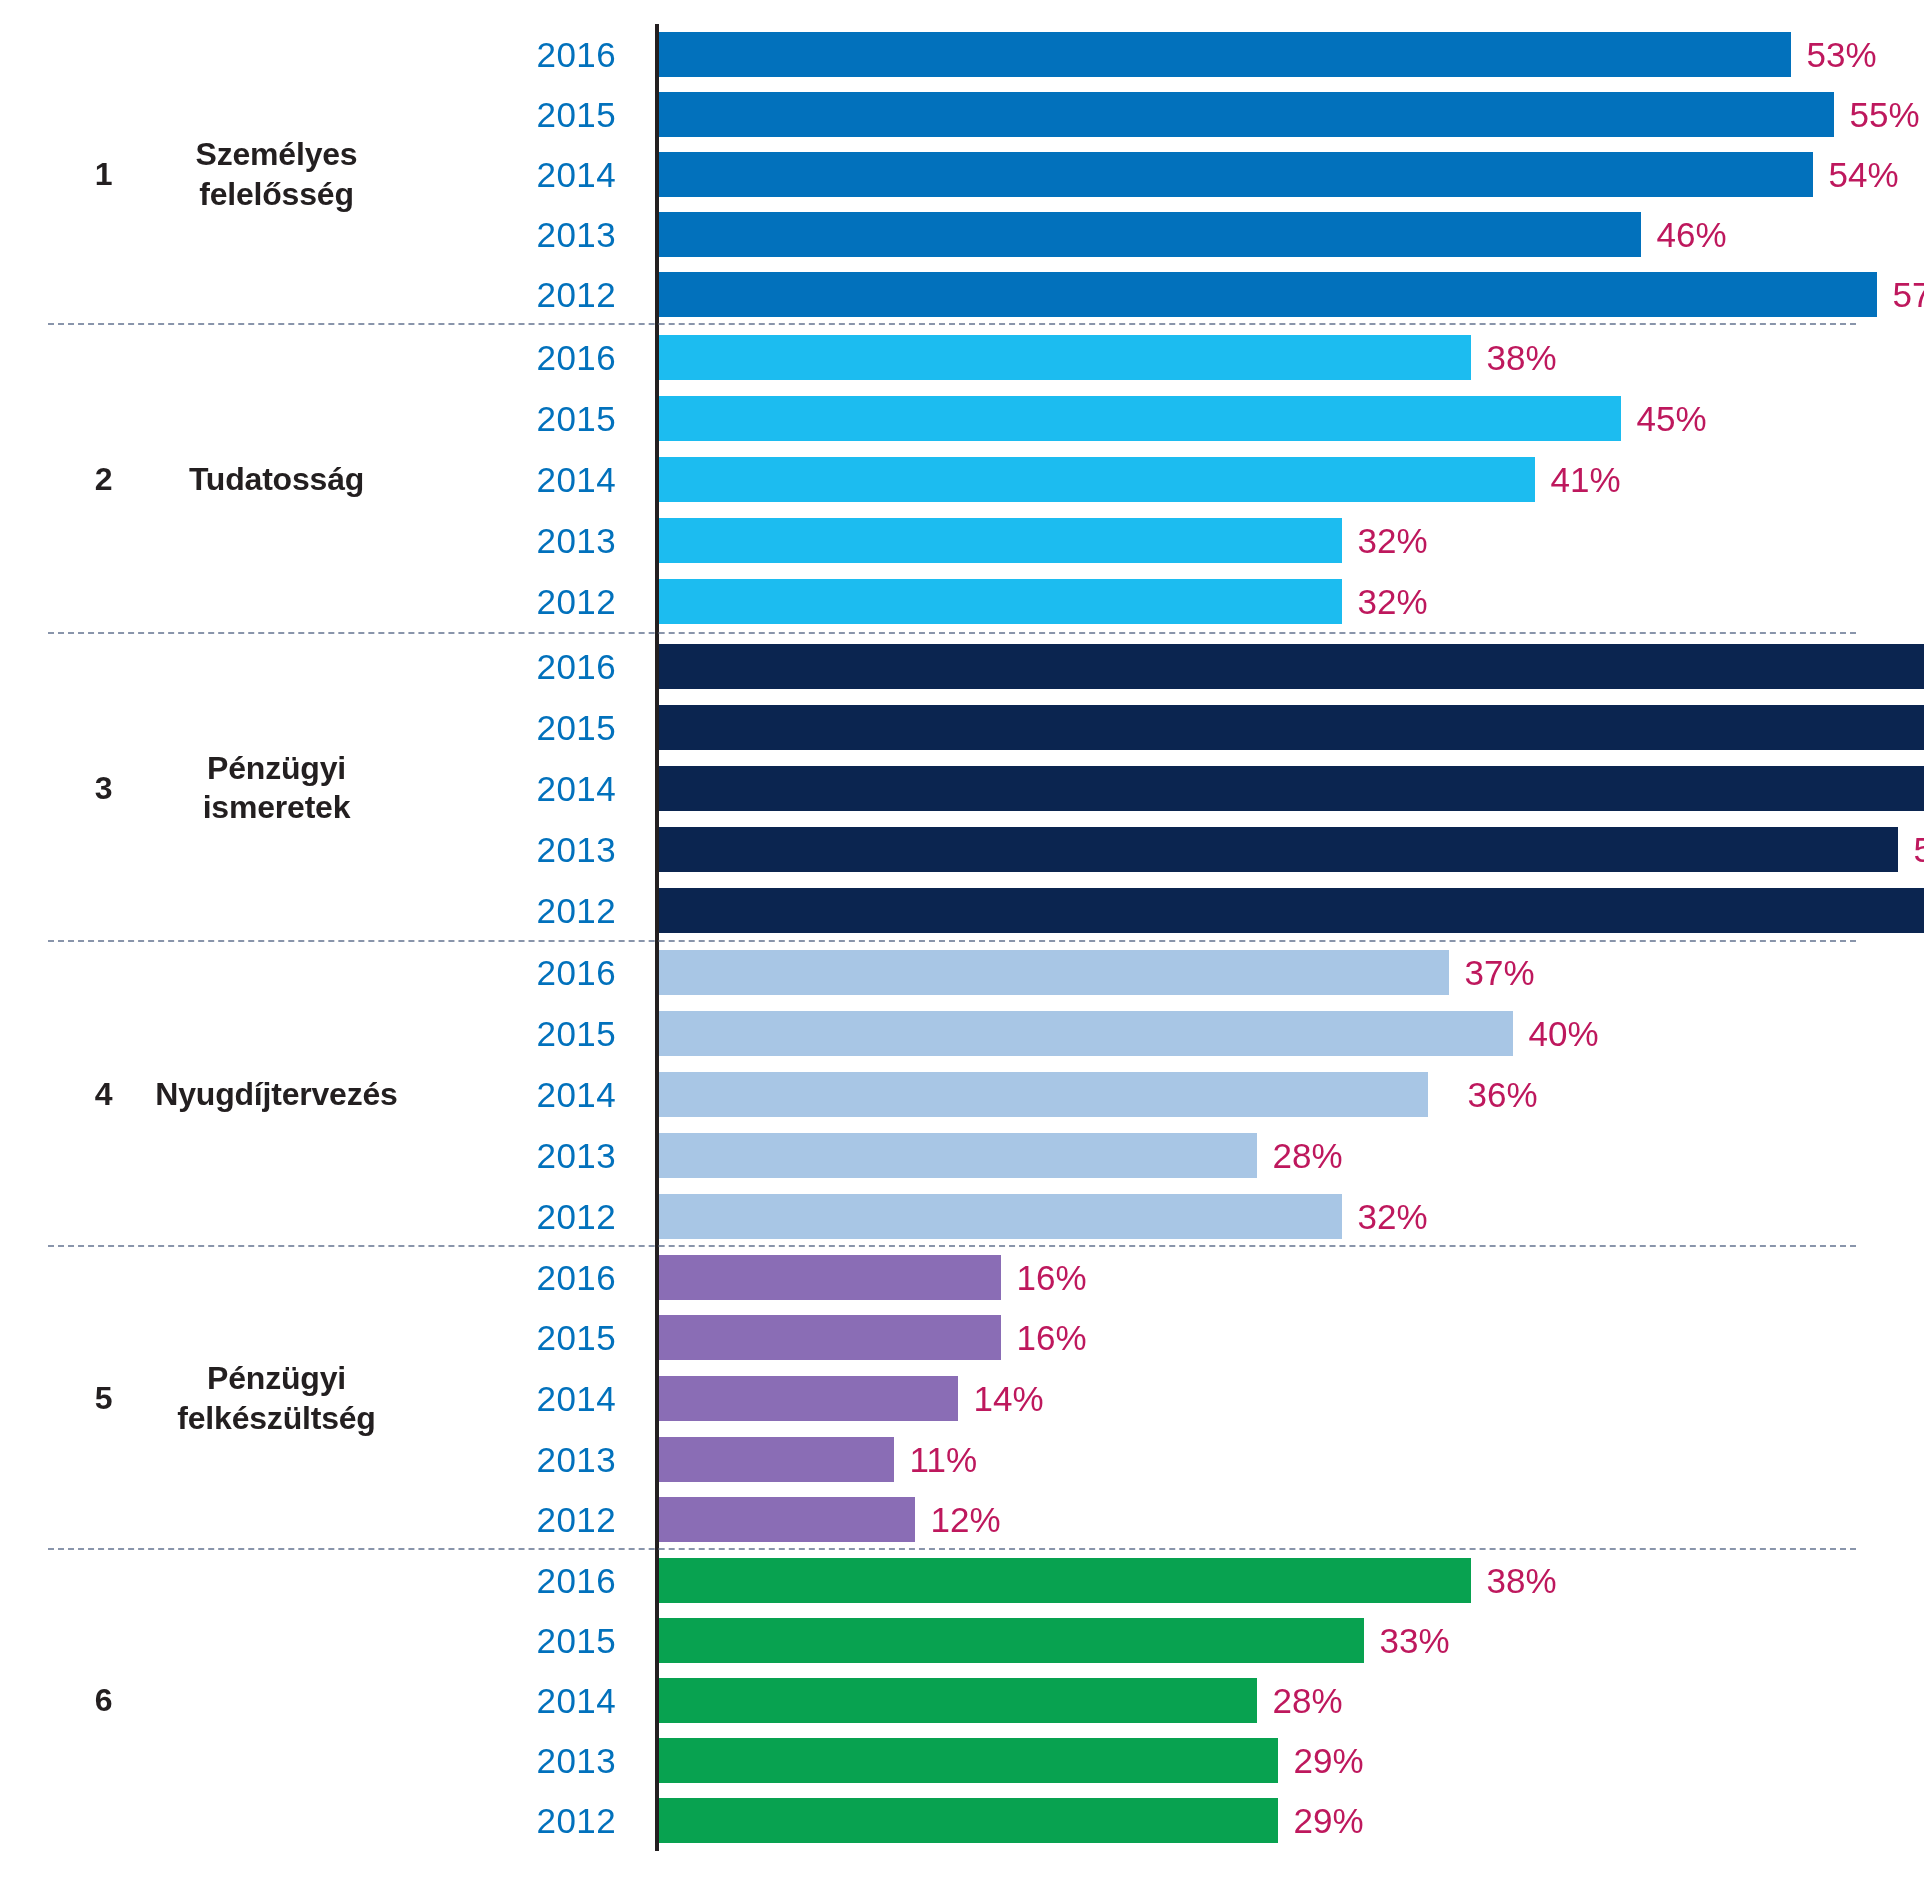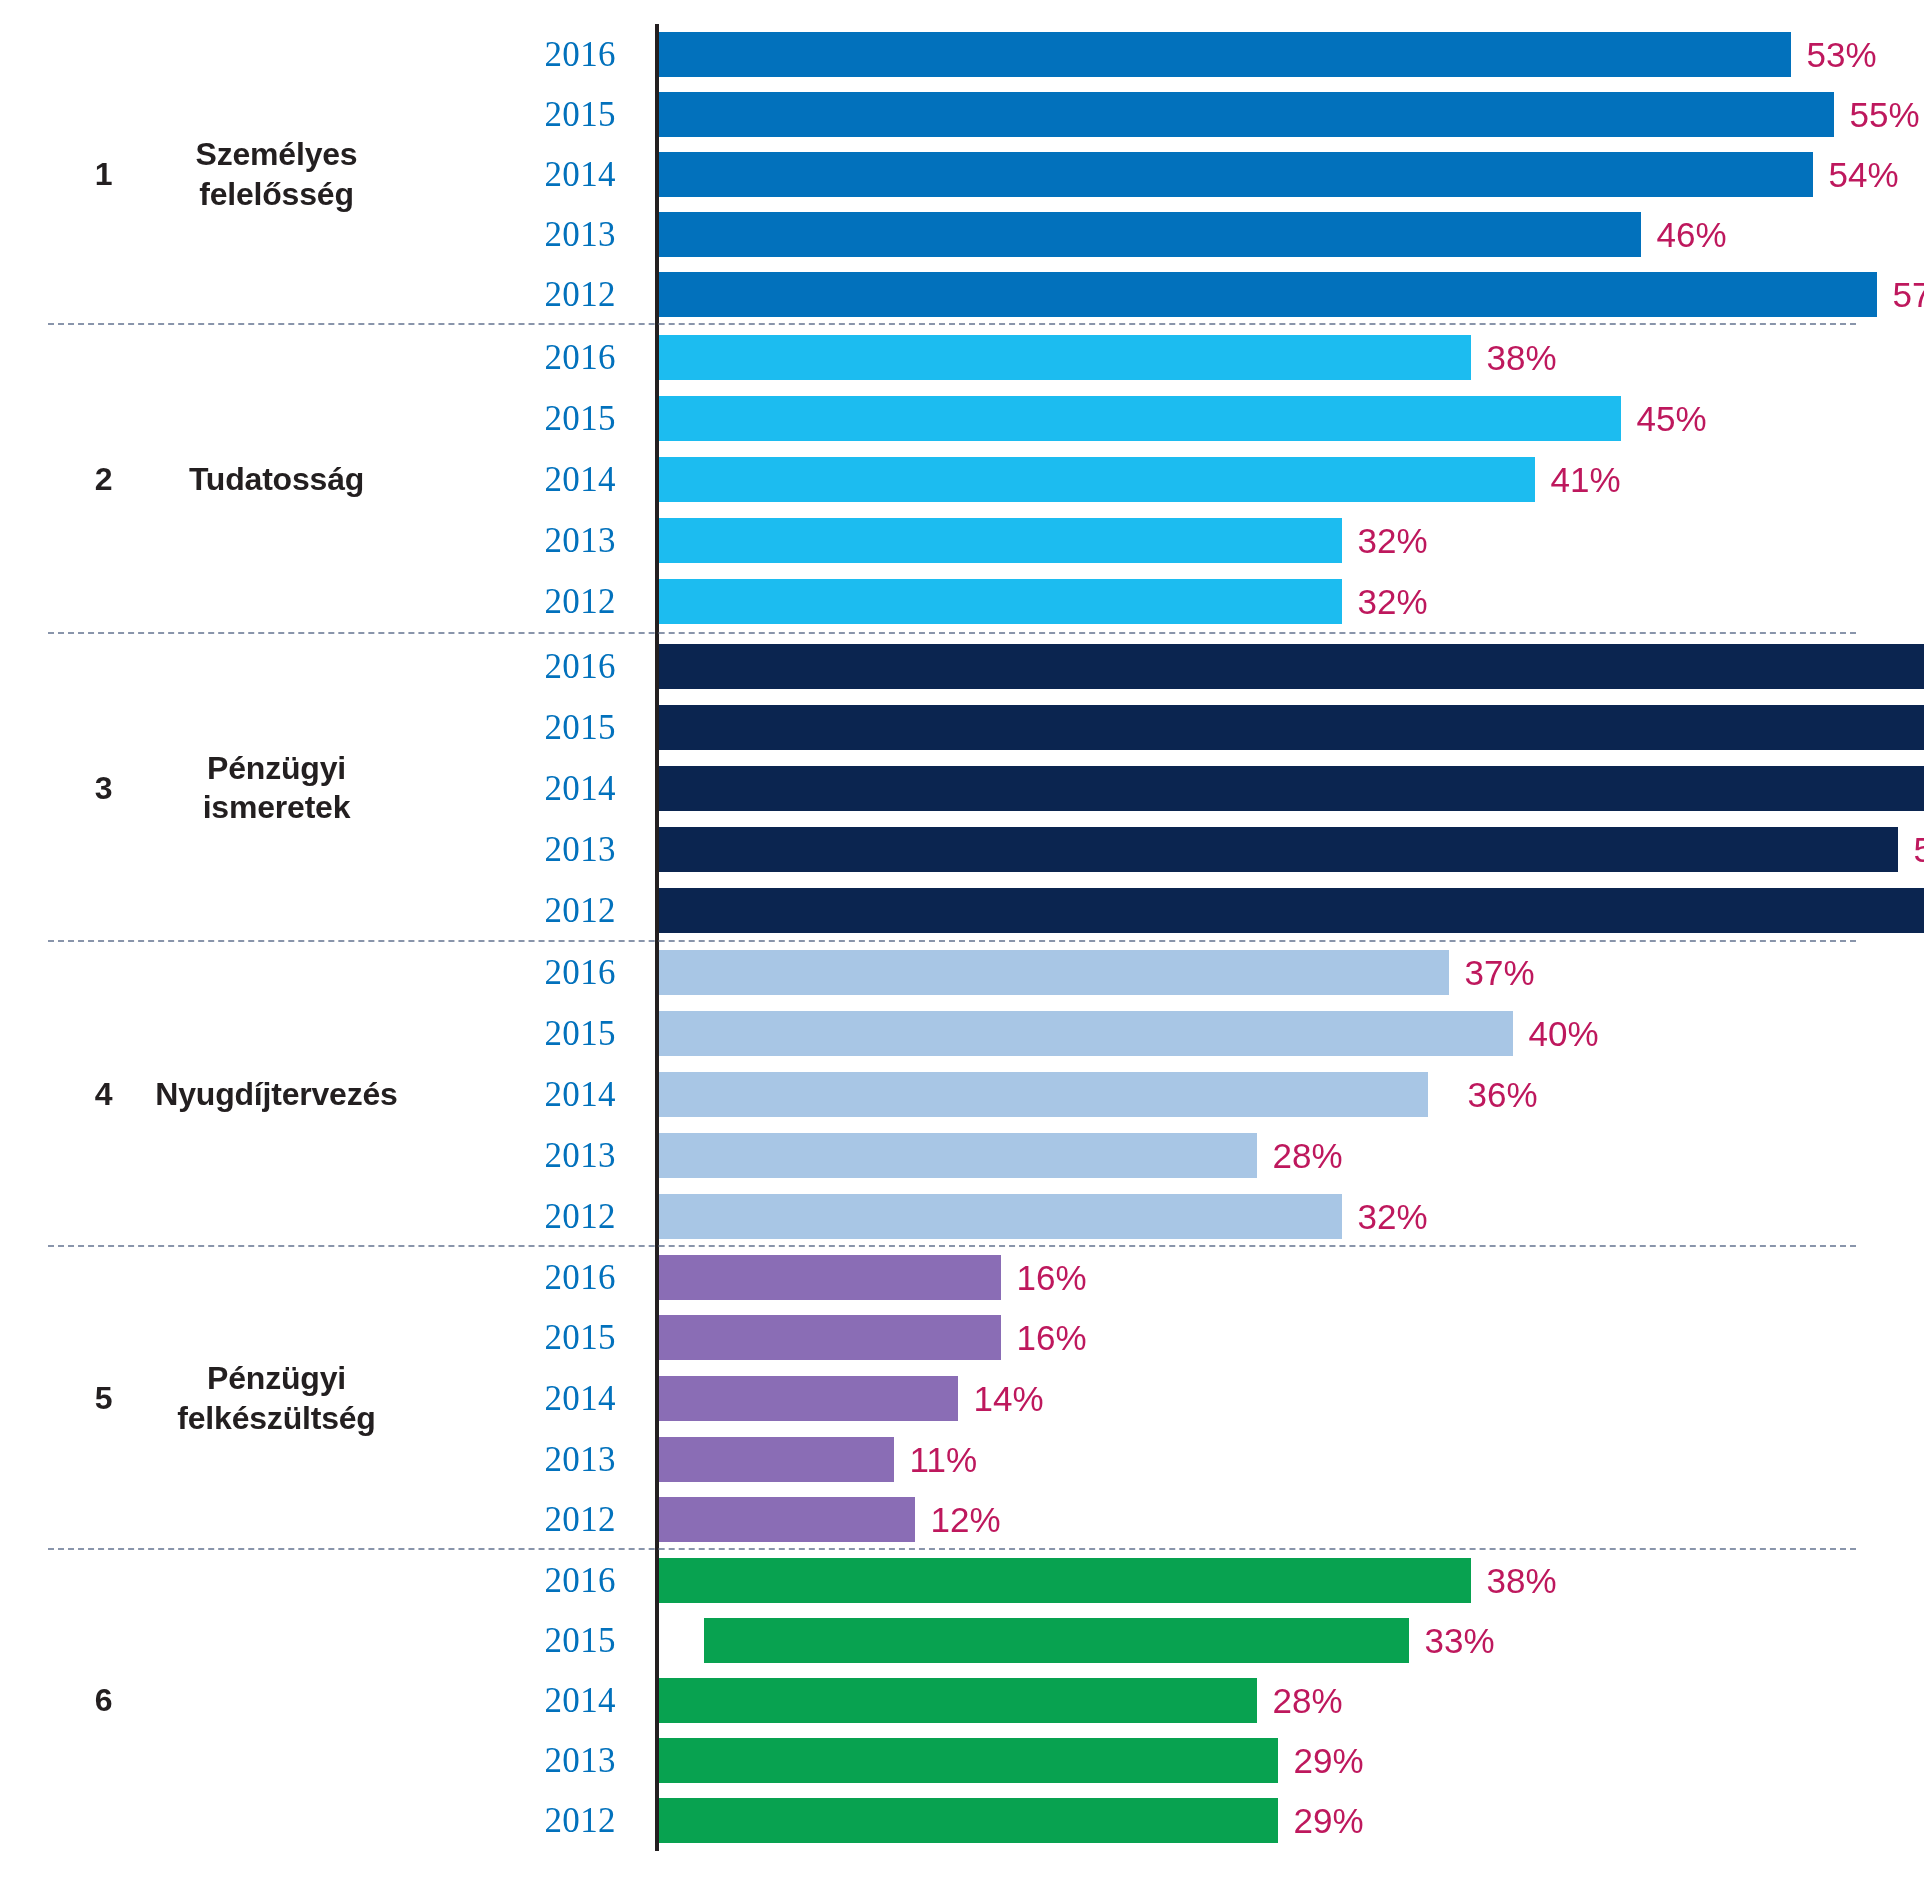--- a/index.html
+++ b/index.html
@@ -81,21 +81,20 @@
     display: flex;
     flex-direction: column;
     justify-content: center;
   }
 
   .year-row {
     display: flex;
     align-items: center;
     justify-content: flex-end;
     box-sizing: border-box;
-    font-family: Liberation Serif, serif;
   }
 
   .year-label {
     font-size: 35px;
     color: #0271bc;
     line-height: 1;
     padding-right: 20px;
     letter-spacing: 0.4px;
   }
 
@@ -379,21 +378,21 @@
           <div class="year-row" style="height: 61px;">
             <span class="year-label">2012</span>
           </div>
         </div>
       </div>
       <div class="plot-col">
         <div class="bar-row" style="height: 61px;">
           <div class="bar" title="Kiesö jövedelem pótlása 2016 38%" style="width: 812px; height: 45px; background: rgb(8, 162, 80);"></div>
           <span class="bar-value">38%</span>
         </div>
-        <div class="bar-row" style="height: 61px; padding-left: 45px;">
+        <div class="bar-row" style="height: 61px;">
           <div class="bar" title="Kiesö jövedelem pótlása 2015 33%" style="width: 705px; height: 45px; background: rgb(8, 162, 80);"></div>
           <span class="bar-value">33%</span>
         </div>
         <div class="bar-row" style="height: 61px;">
           <div class="bar" title="Kiesö jövedelem pótlása 2014 28%" style="width: 598px; height: 45px; background: rgb(8, 162, 80);"></div>
           <span class="bar-value">28%</span>
         </div>
         <div class="bar-row" style="height: 61px;">
           <div class="bar" title="Kiesö jövedelem pótlása 2013 29%" style="width: 619px; height: 45px; background: rgb(8, 162, 80);"></div>
           <span class="bar-value">29%</span>

